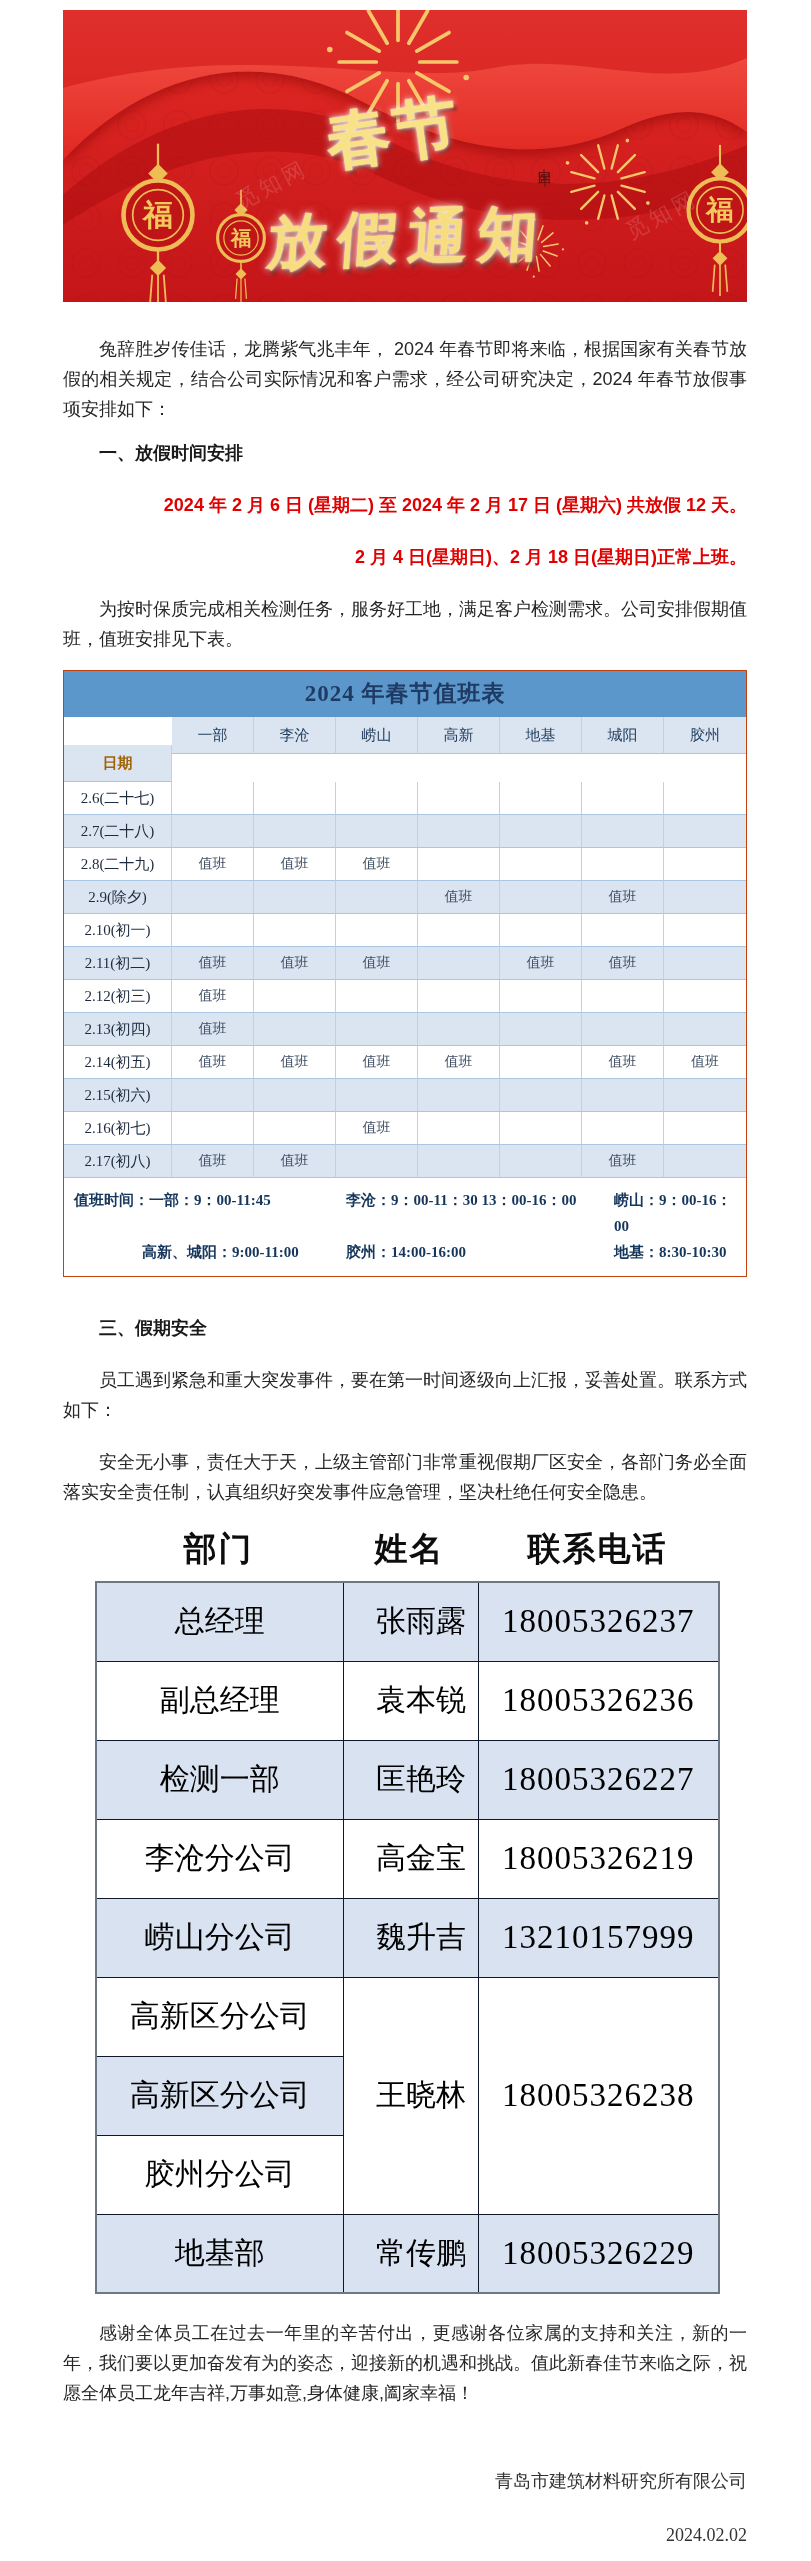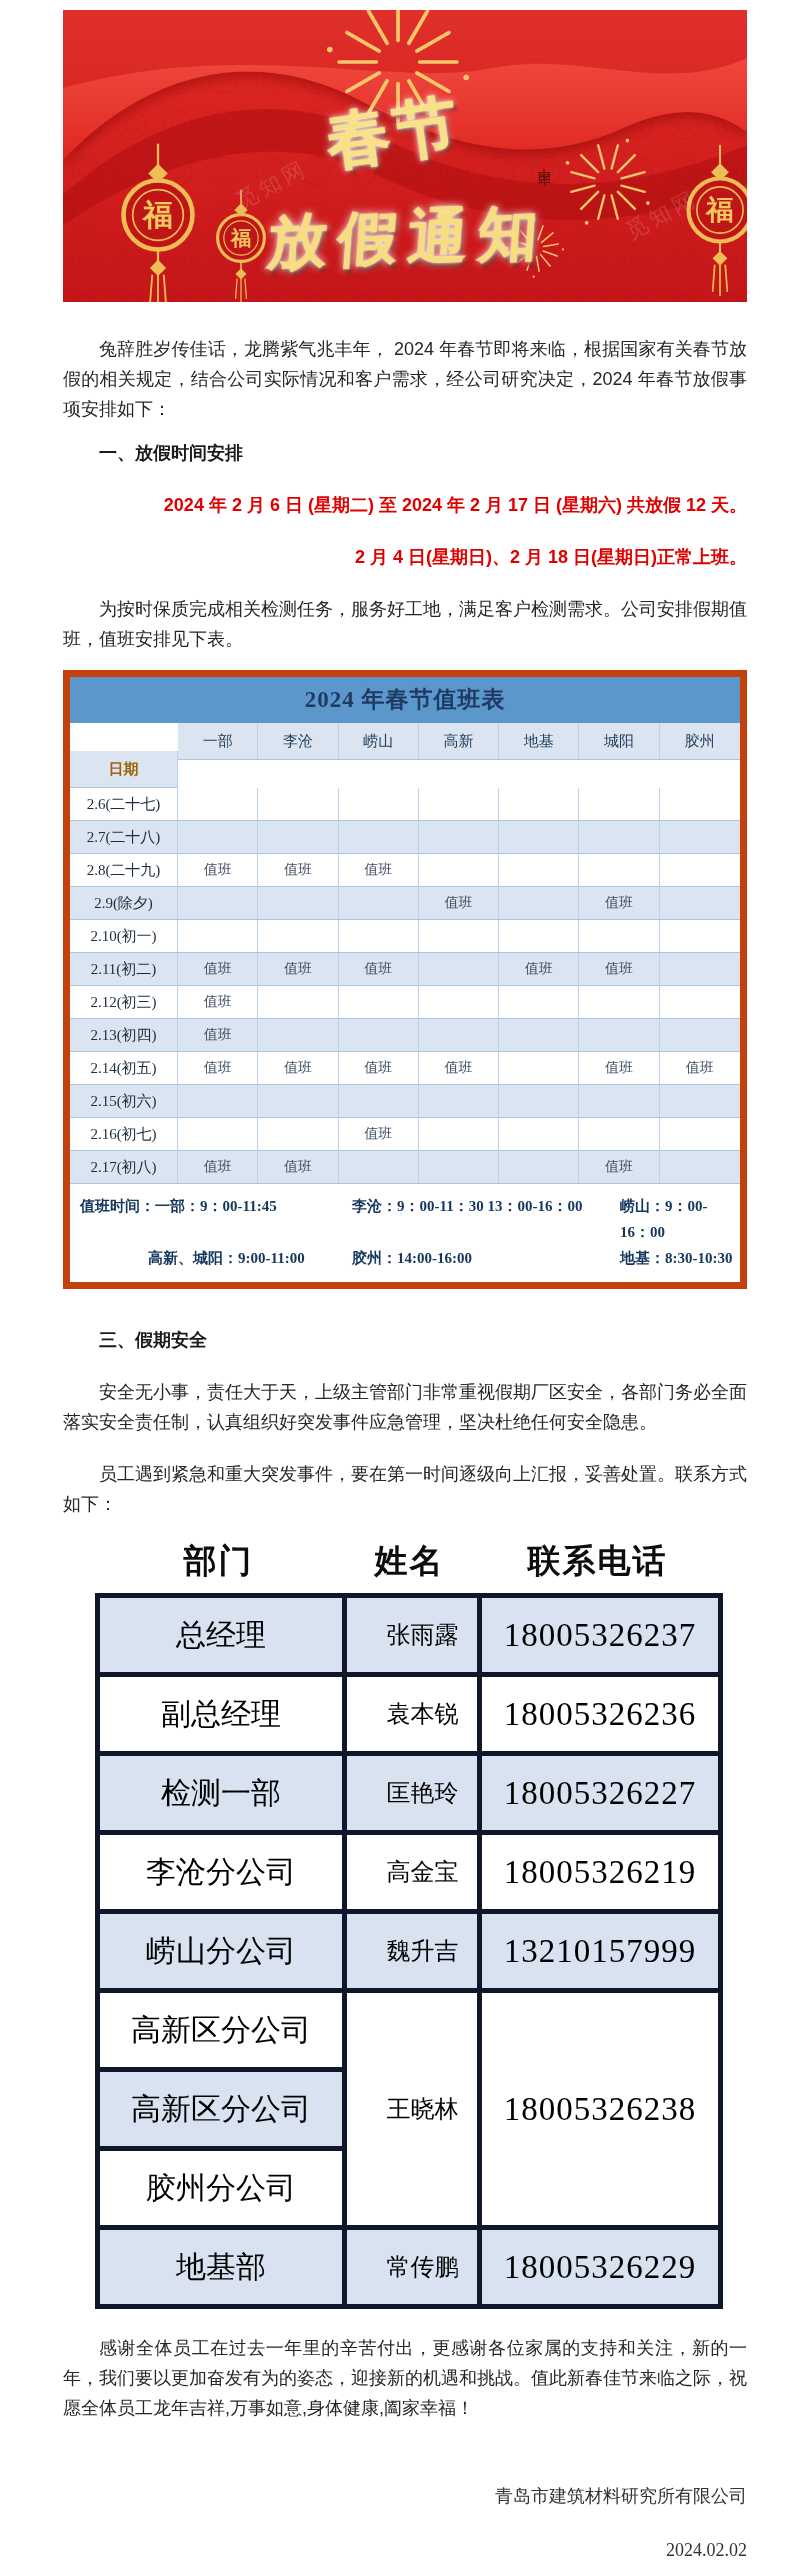--- a/index.html
+++ b/index.html
@@ -39,21 +39,21 @@
   .body-text { font-size:18px; line-height:30px; text-indent:2em; text-align:justify; color:#262626; }
   .intro { margin-top:32px; }
   .sec-heading { font-size:18px; line-height:30px; font-weight:bold; color:#1a1a1a; padding-left:2em; }
   .h1 { margin-top:14px; }
   .h2 { margin-top:22px; }
   .h3 { margin-top:36px; }
   .red-line { font-size:18px; line-height:30px; font-weight:bold; color:#e00000; padding-left:2em; margin-top:22px;text-align:right; }
   .p-after { margin-top:22px; }
 
   
-  .duty-table { margin-top:16px; width:684px; border:7px solid #c2410c; }
+  .duty-table { margin-top:16px; width:684px; border:1px solid #c2410c; }
   .duty-title {
     height:46px; line-height:46px; text-align:center; background:#5b97cb; color:#1f3b63;
     font-family:"Liberation Serif", serif; font-weight:bold; font-size:23px; letter-spacing:1px;
   }
   .duty-grid { display:grid; grid-template-columns:108px repeat(7, 1fr); }
   .duty-cell {
     border-right:1px solid #bad2ea; border-bottom:1px solid #a9c6e2;
     font-family:"Liberation Serif", serif; font-size:14px; color:#3f4e63;
     display:flex; align-items:center; justify-content:center; height:33px; background:#ffffff;
   }
@@ -66,27 +66,27 @@
   .note-row { display:grid; grid-template-columns:272px 268px 1fr; font-family:"Liberation Serif", serif;
     font-weight:bold; font-size:15px; color:#16365c; line-height:26px; }
   .note-row .indent { padding-left:68px; }
 
   
   .contact-headers { display:grid; grid-template-columns:247px 135px 241px; width:623px; margin:20px 0 0 32px; height:44px; }
   .contact-headers span { text-align:center; font-size:33px; font-weight:bold; color:#0d0d0d; line-height:44px; letter-spacing:2px; }
   .contact-table { width:623px; margin:10px 0 0 32px; border-collapse:collapse; table-layout:fixed; }
   .contact-table col.c1 { width:247px; } .contact-table col.c2 { width:135px; } .contact-table col.c3 { width:241px; }
   .contact-table td {
-    border:5px solid #0f172a; height:79px; text-align:center; vertical-align:middle;
+    border:1px solid #0f172a; height:79px; text-align:center; vertical-align:middle;
     background:#ffffff; font-size:30px; color:#000;
   }
   .contact-table { border:2px solid #6d7883; }
   .contact-table td.alt { background:#d8e2f0; }
   .contact-table td.phone { font-family:"Liberation Serif", serif; font-size:33px; letter-spacing:1px; }
-  .contact-table td.name { font-size:24px;padding-left:21px; }
+  .contact-table td.name { font-size:30px;padding-left:21px; }
 
   
   .closing { margin-top:24px; }
   .footer-company { margin-top:58px; text-align:right; font-size:18px; color:#333; line-height:30px; }
   .footer-date { margin-top:24px; text-align:right; font-size:18px; color:#333; line-height:30px; margin-bottom:20px;
     font-family:"Liberation Serif", serif; }
 </style>
 </head>
 <body>
 
@@ -287,22 +287,22 @@
       </div>
       <div class="note-row">
         <span class="indent">高新、城阳：9:00-11:00</span>
         <span>胶州：14:00-16:00</span>
         <span>地基：8:30-10:30</span>
       </div>
     </div>
   </div>
 
   <div class="sec-heading h3">三、假期安全</div>
+  <p class="body-text p-after">员工遇到紧急和重大突发事件，要在第一时间逐级向上汇报，妥善处置。联系方式如下：</p>
   <p class="body-text p-after">安全无小事，责任大于天，上级主管部门非常重视假期厂区安全，各部门务必全面落实安全责任制，认真组织好突发事件应急管理，坚决杜绝任何安全隐患。</p>
-  <p class="body-text p-after">员工遇到紧急和重大突发事件，要在第一时间逐级向上汇报，妥善处置。联系方式如下：</p>
 
   <div class="contact-headers">
     <span>部门</span>
     <span>姓名</span>
     <span>联系电话</span>
   </div>
   <table class="contact-table">
     <colgroup>
         <col class="c1">
         <col class="c2">

